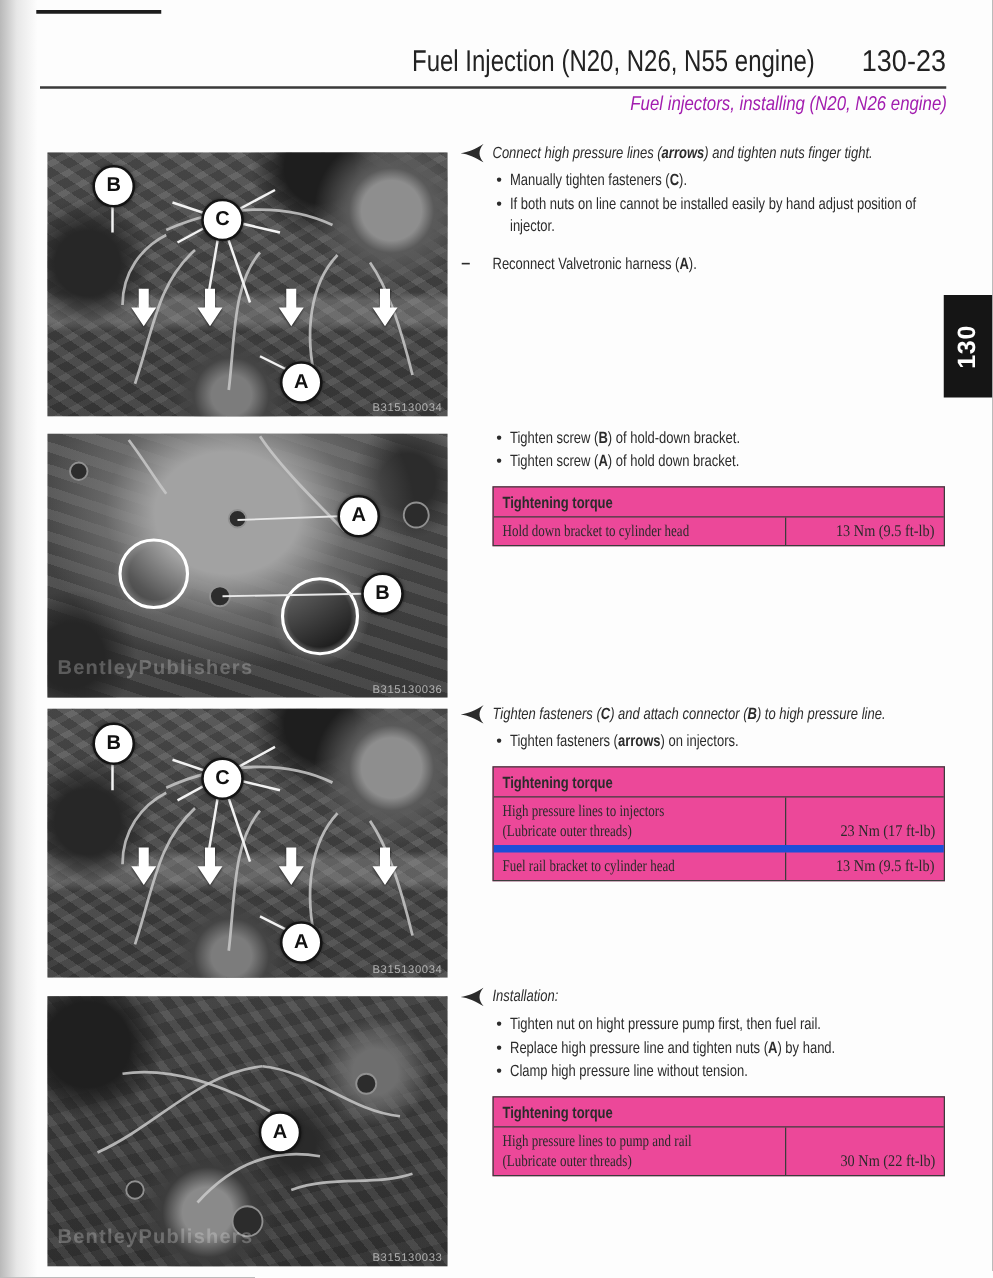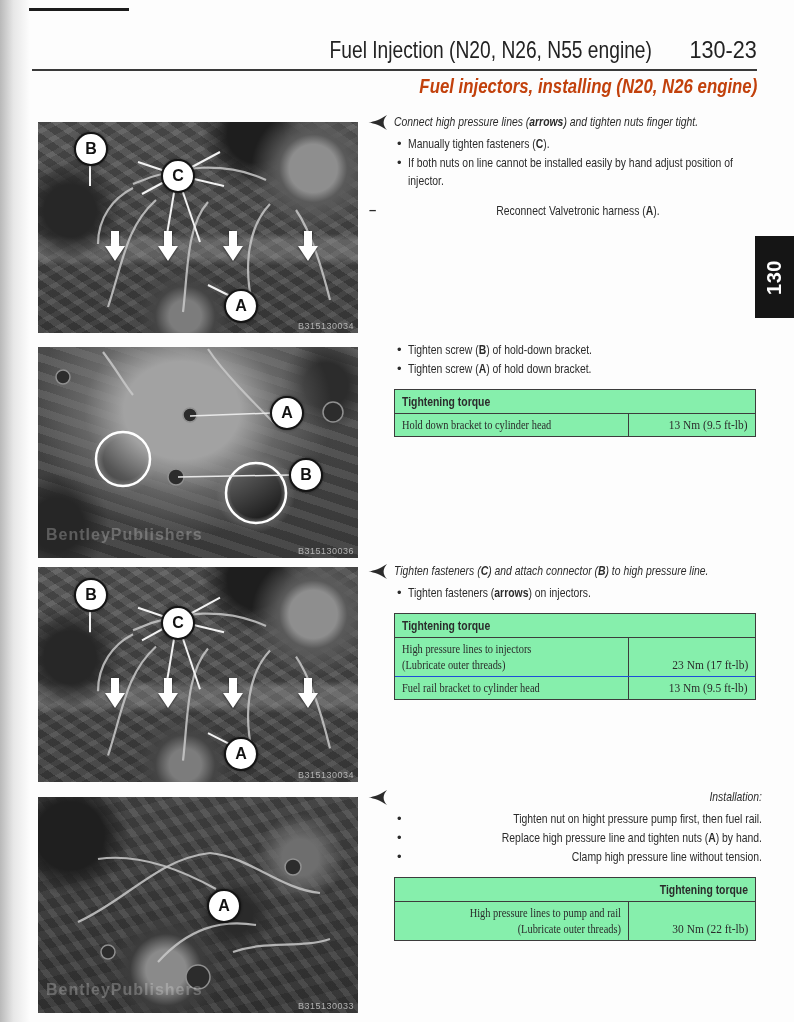--- a/index.html
+++ b/index.html
@@ -8,21 +8,21 @@
   .page::before{content:"";position:absolute;left:0;top:0;bottom:0;width:30px;z-index:6;
         background:linear-gradient(to right,#b9b9b9,#e7e7e7 45%,rgba(255,255,255,0));pointer-events:none;}
   .artifact{position:absolute;left:29px;top:8px;width:100px;height:3px;background:#1c1c1c;}
 
   
   .hdr{position:absolute;left:32px;right:37px;top:36px;text-align:right;}
   .title-row{display:flex;justify-content:flex-end;align-items:baseline;white-space:nowrap;}
   .t-main{font-size:24px;color:#222;display:inline-block;transform:scaleX(.8);transform-origin:100% 100%;}
   .t-page{font-size:24px;color:#222;display:inline-block;margin-left:30px;transform:scaleX(.9);transform-origin:100% 100%;}
   .rule{border-bottom:2px solid #3a3a3a;margin-top:5px;}
-  .subtitle{margin-top:4px;font-size:20px;font-style:italic;color:#c2410c;white-space:nowrap;font-weight:bold;}
+  .subtitle{margin-top:4px;font-size:16px;font-style:italic;color:#a21caf;white-space:nowrap;}
   .subtitle span{display:inline-block;transform:scaleX(.84);transform-origin:100% 50%;}
 
   
   .tab{position:absolute;right:0;top:236px;width:39px;height:82px;background:#151515;z-index:7;
        display:flex;align-items:center;justify-content:center;}
   .tab span{transform:rotate(-90deg);color:#fff;font-weight:bold;font-size:20px;letter-spacing:.5px;white-space:nowrap;}
 
   
   .fig{position:absolute;left:38px;width:320px;overflow:hidden;background:#4c4c4c;}
   .pa{background:
@@ -67,28 +67,28 @@
   
   .block{position:absolute;left:368px;width:394px;font-size:13px;line-height:18px;}
   .item{position:relative;margin-bottom:1px;}
   .item .tx{display:block;transform:scaleX(.8);transform-origin:0 0;width:125%;}
   .item .tx b{font-weight:bold;}
   .item.arrow{padding-left:26px;margin-bottom:4px;font-style:italic;}
   .item.arrow .mk{position:absolute;left:0;top:2px;width:19px;height:15px;}
   .item.arrow .mk svg{display:block;}
   .item.bullet{padding-left:40px;}
   .item.bullet::before{content:"\2022";position:absolute;left:29px;top:0;}
-  .item.dash{padding-left:26px;margin-top:12px;text-align:center;}
+  .item.dash{padding-left:26px;margin-top:12px;}
   .item.dash::before{content:"\2013";position:absolute;left:1px;top:-1px;font-weight:bold;}
 
   
-  .torque-table{margin-left:26px;margin-top:11px;width:360px;border:1px solid #3c3c3c;background:#86efac;}
+  .torque-table{margin-left:26px;margin-top:11px;width:360px;border:1px solid #3c3c3c;background:#ec4899;}
   .tt-header{font-weight:bold;padding:3px 7px 2px;border-bottom:1px solid #3c3c3c;}
   .tt-header span{display:block;transform:scaleX(.8);transform-origin:0 50%;width:125%;}
-  .tt-row{display:flex;border-bottom:1px solid #1d4ed8;}
+  .tt-row{display:flex;border-bottom:6px solid #1d4ed8;}
   .tt-row:last-child{border-bottom:none;}
   .tt-label{flex:1;padding:3px 7px;border-right:1px solid #3c3c3c;line-height:16px;font-family:Liberation Serif, serif;}
   .tt-label span{display:block;transform:scaleX(.8);transform-origin:0 0;width:125%;white-space:pre-line;}
   .tt-value{width:112px;display:flex;align-items:flex-end;justify-content:flex-end;padding:3px 7px;line-height:16px;font-family:Liberation Serif, serif;}
   .tt-value span{display:inline-block;transform:scaleX(.88);transform-origin:100% 50%;white-space:nowrap;}
 </style>
 </head>
 <body>
 
 <div class="page">
@@ -290,21 +290,21 @@
         <div class="tt-row">
           <div class="tt-label">
             <span>Fuel rail bracket to cylinder head</span>
           </div>
           <div class="tt-value">
             <span>13 Nm (9.5 ft-lb)</span>
           </div>
         </div>
       </div>
     </section>
-  <section class="block" style="top:788px;text-align:right;">
+  <section class="block" style="top:788px;">
       <div class="item arrow">
         <span class="mk">
           <svg viewBox="0 0 19 15" width="19" height="15">
             <path d="M19,0 C12,4.5 6.5,6.7 0.5,7.5 C6.5,8.3 12,10.5 19,15 C14.5,10 14.5,5 19,0 Z" fill="#2b2b2b"></path>
           </svg>
         </span>
         <span class="tx"><span>Installation:</span></span>
       </div>
       <div class="item bullet">
         <span class="tx"><span>Tighten nut on hight pressure pump first, then fuel rail.</span></span>

